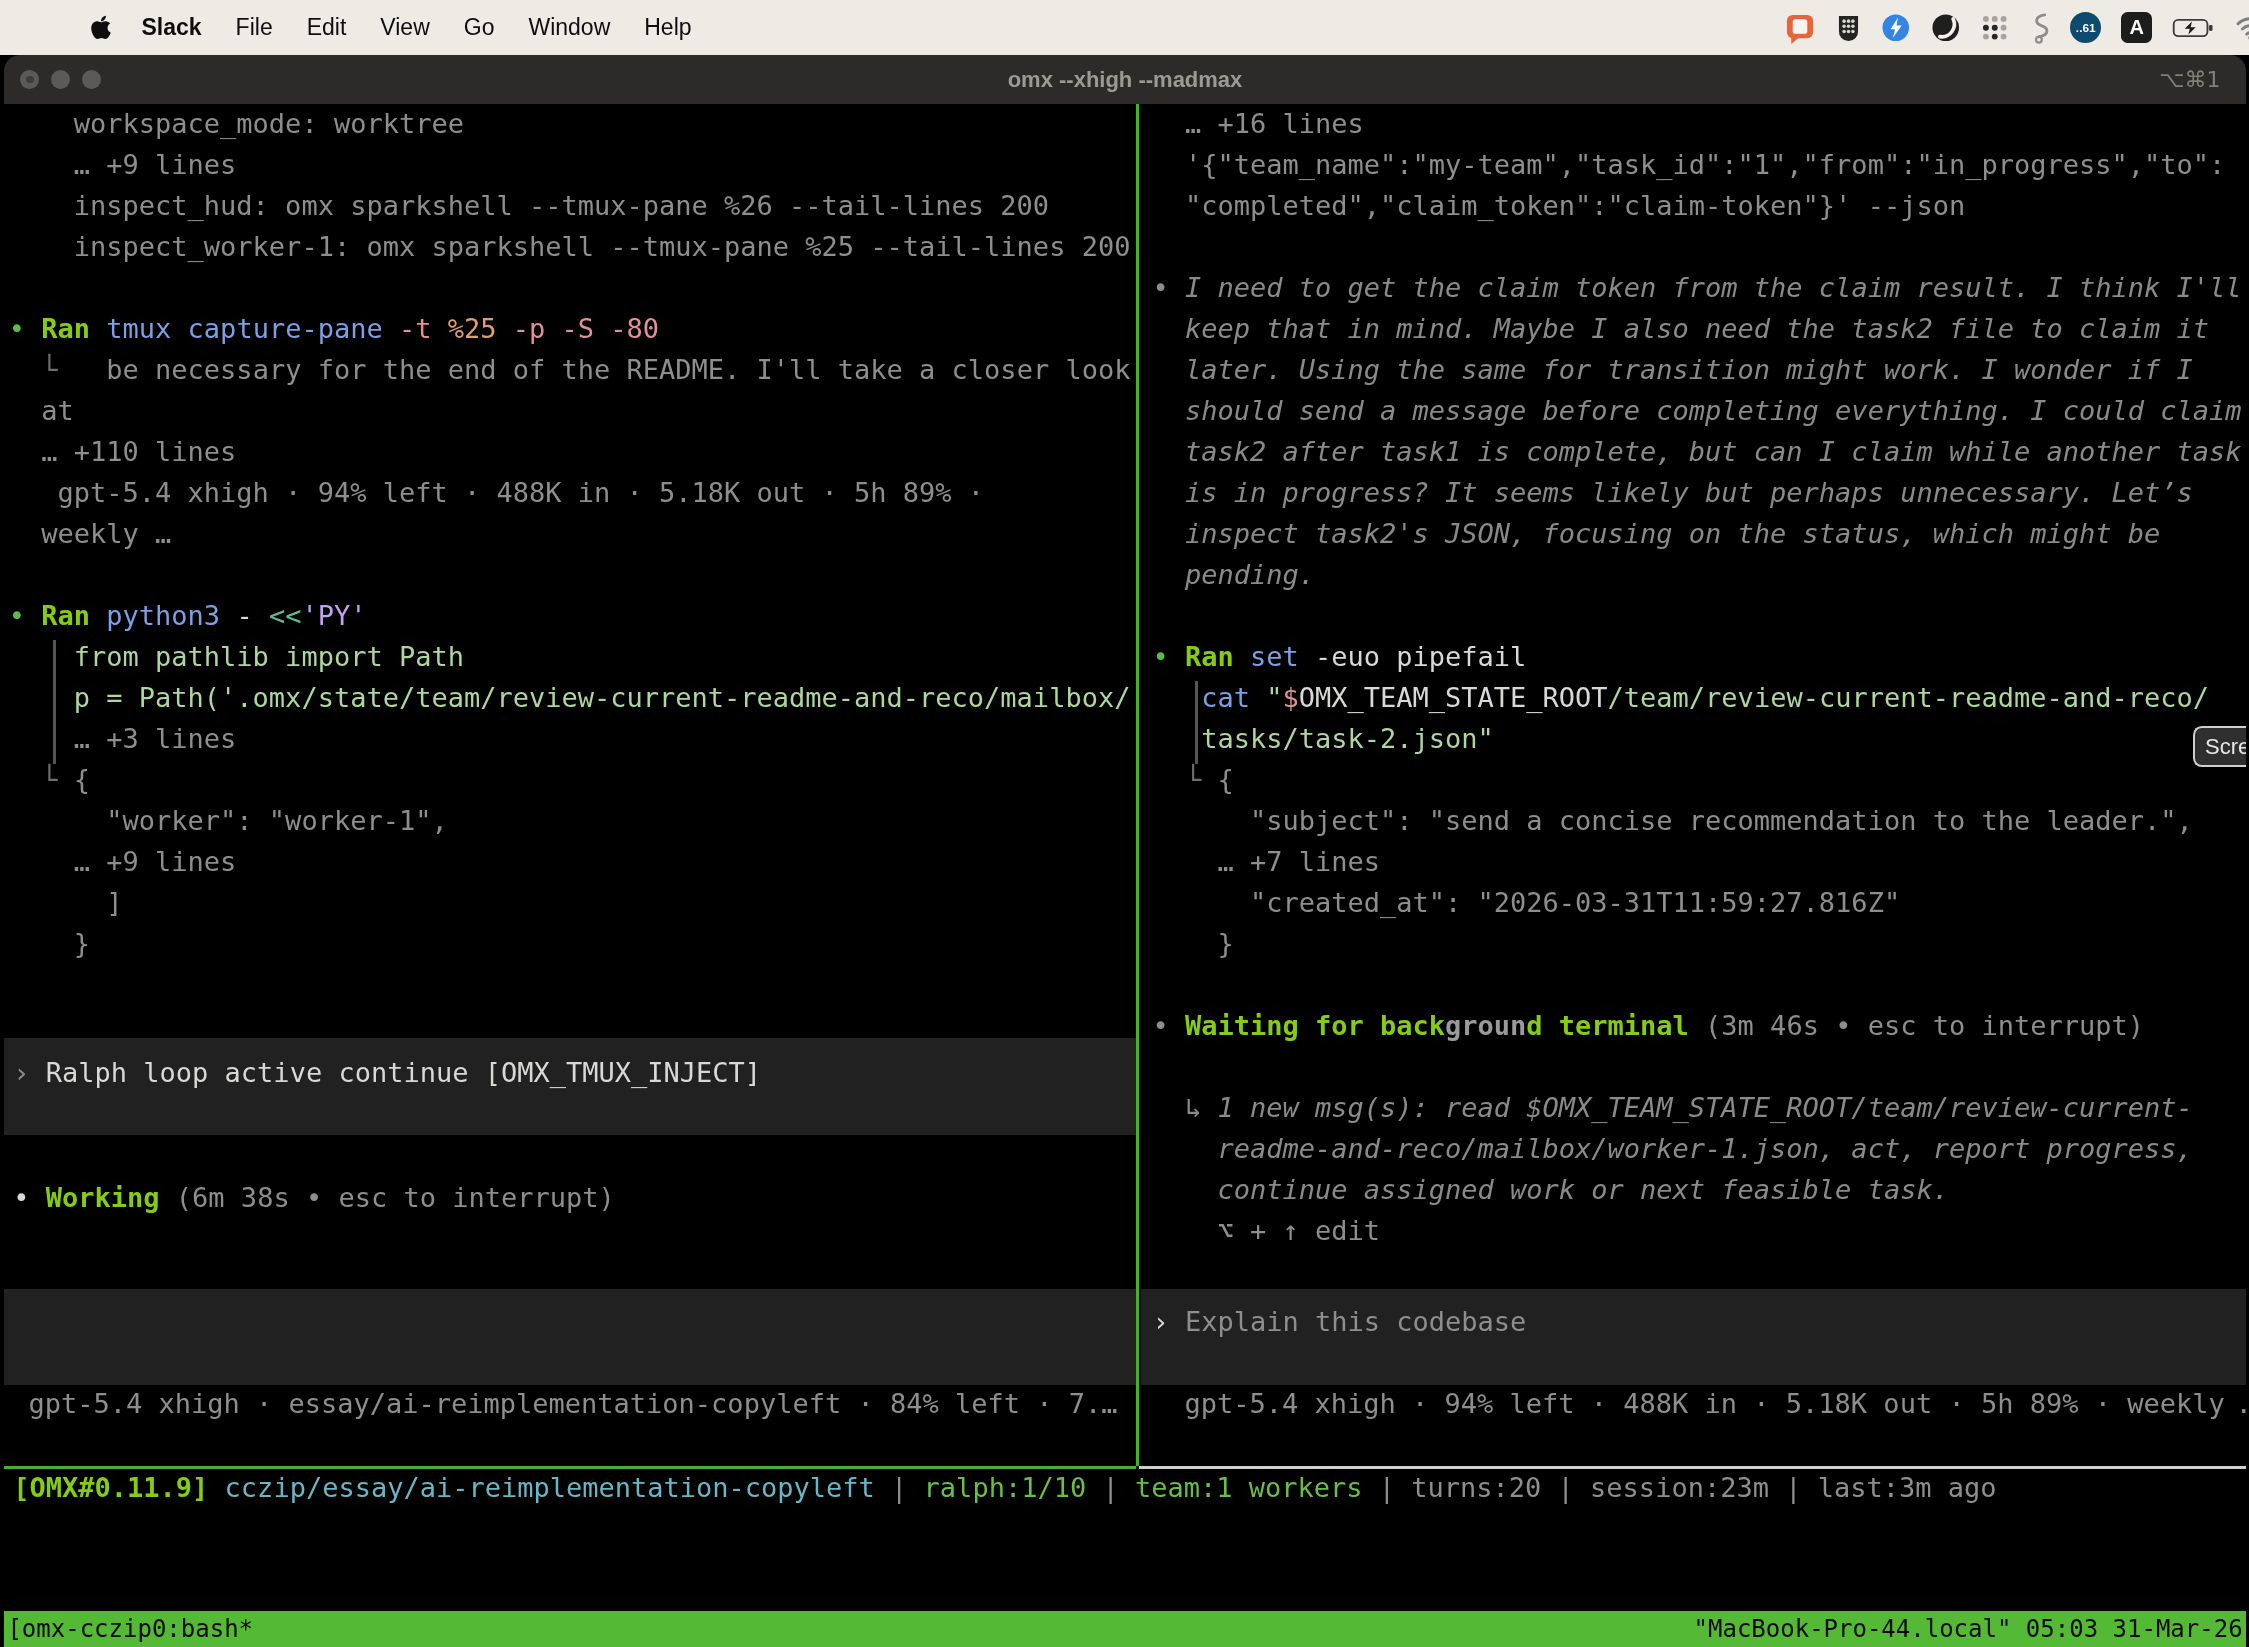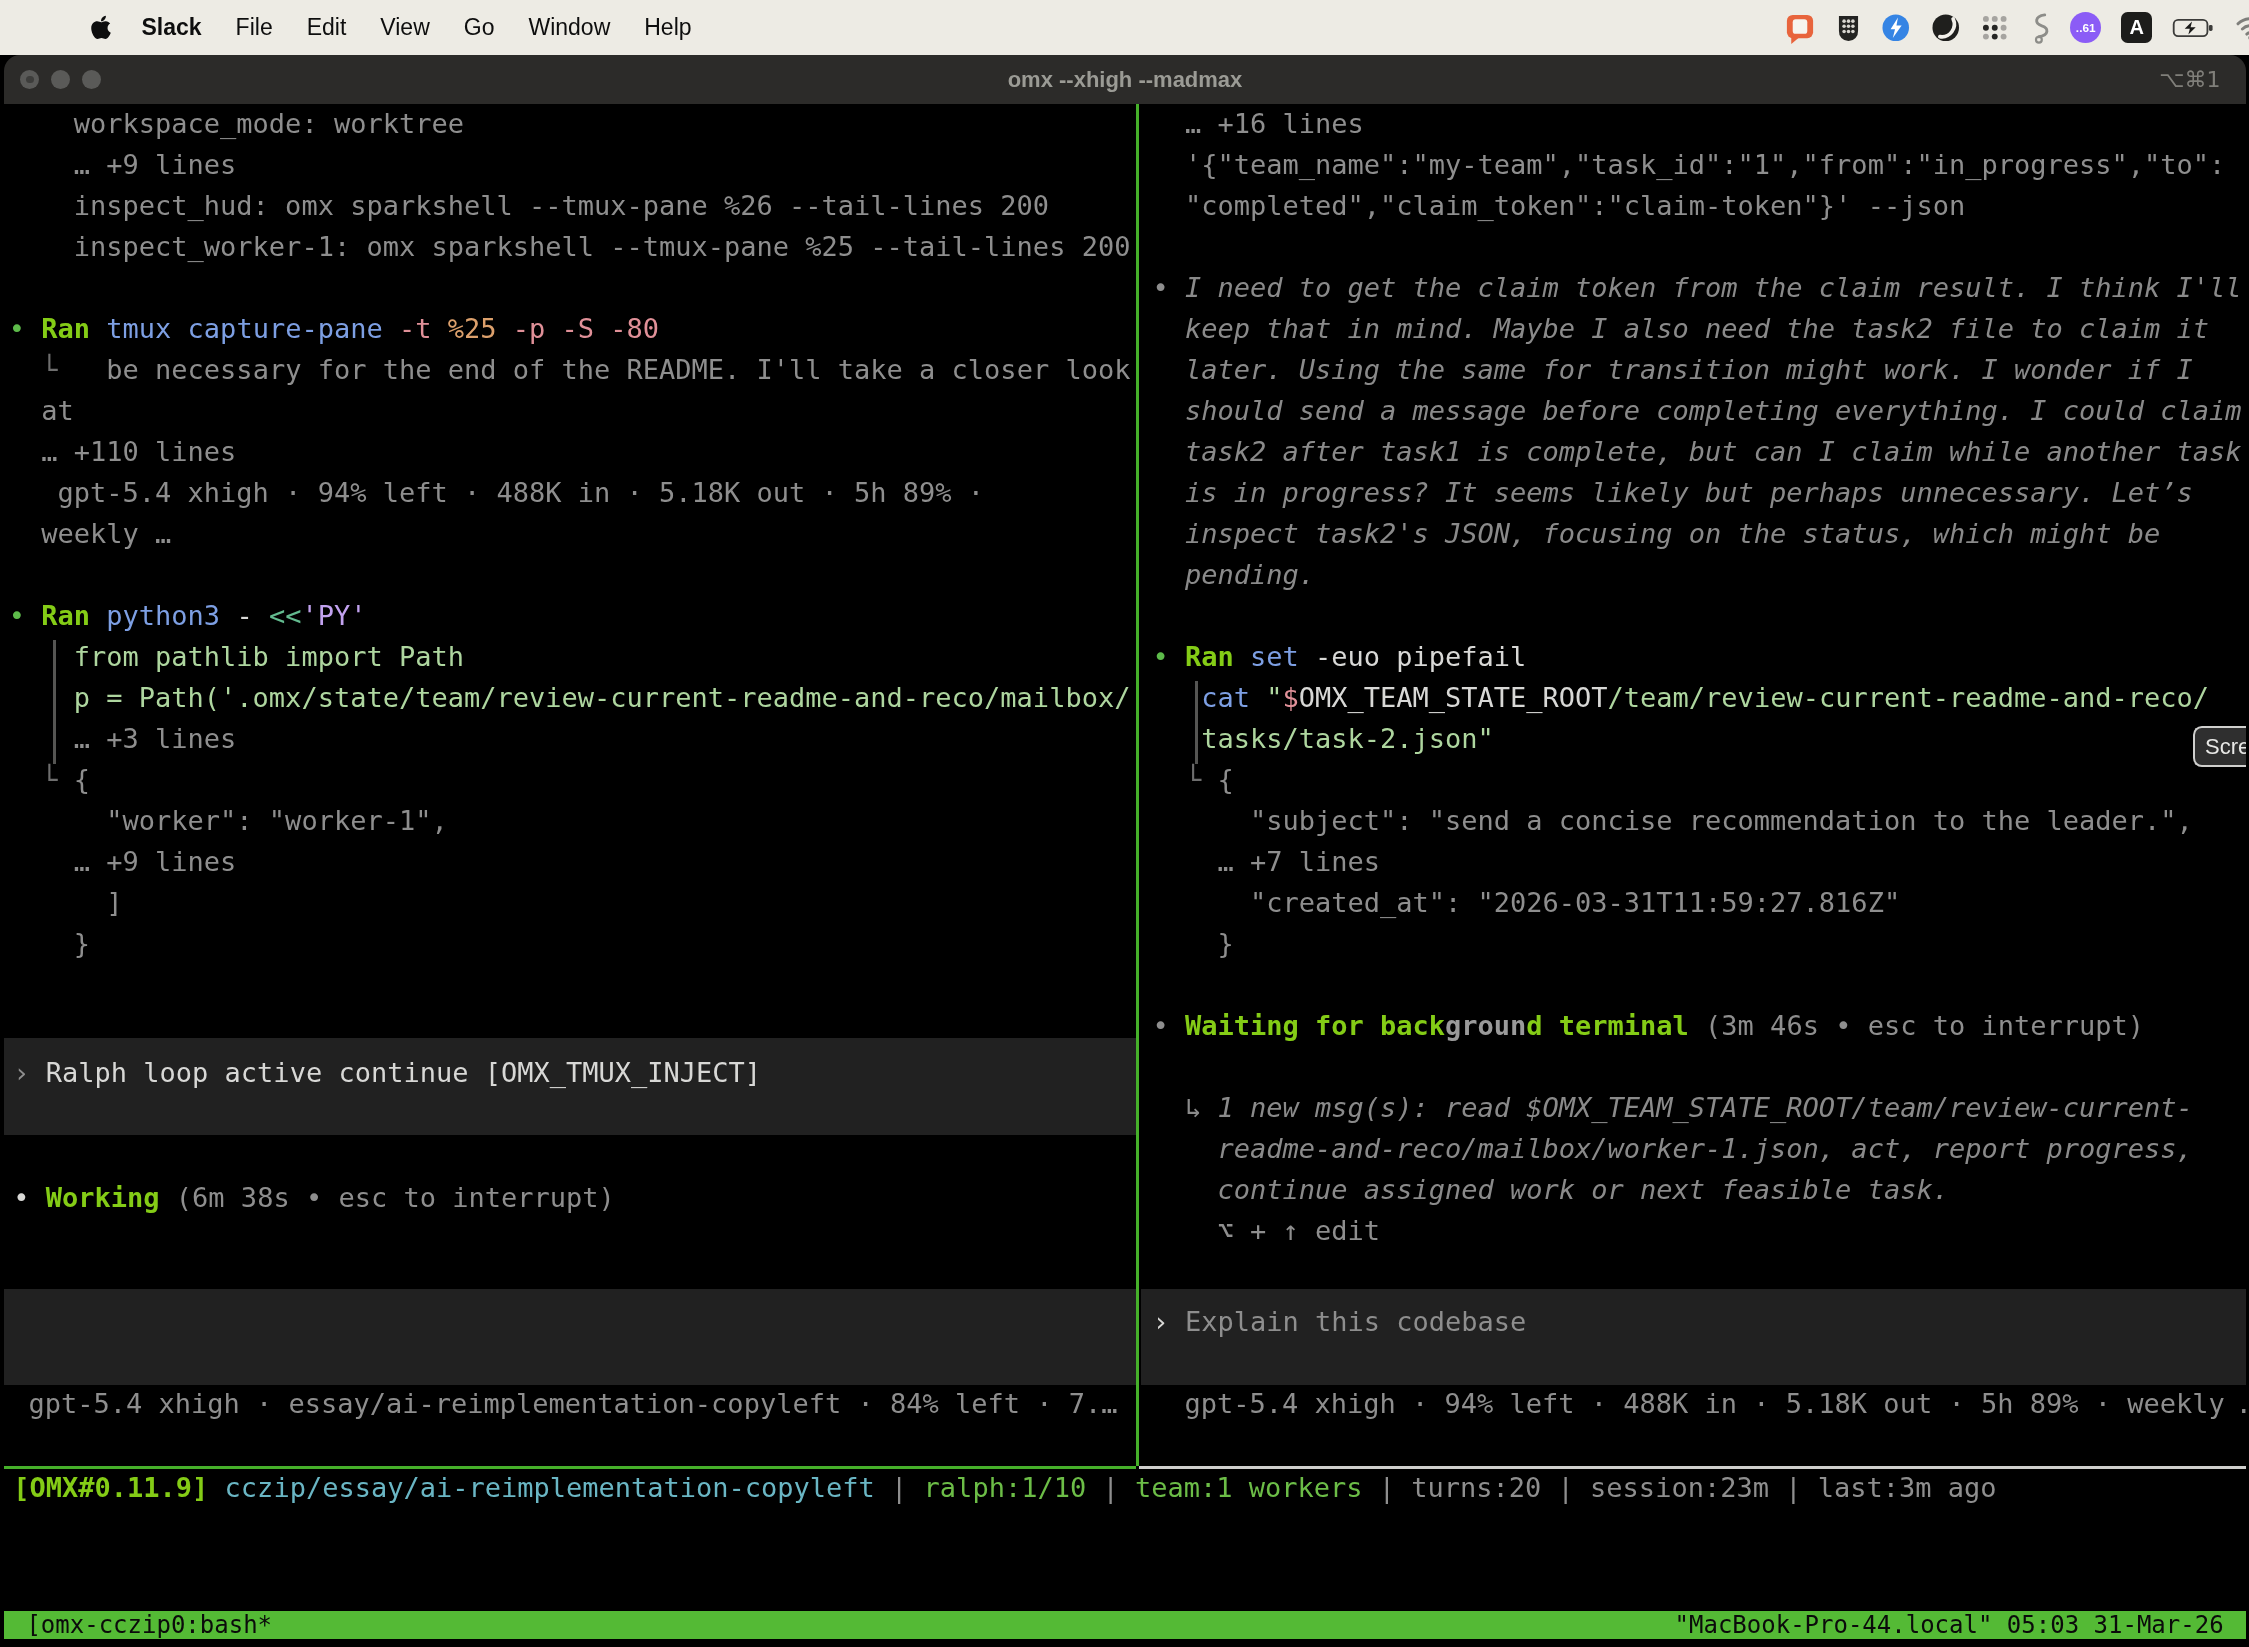--- a/index.html
+++ b/index.html
@@ -7,21 +7,21 @@
           font-family:"DejaVu Sans Mono",monospace;}
   
   #menubar{position:absolute;left:0;top:0;width:2250px;height:55px;background:#edebe4;
            display:flex;align-items:center;font-family:"Liberation Sans",sans-serif;
            color:#0e0e0e;font-size:23px;padding-left:28px;}
   #apple{margin-left:62px;width:22px;height:26.6px;display:flex;align-items:center;}
   .menu-item{padding:0 17px;}
   .menu-item.appname{font-weight:700;padding-left:29.5px;}
   #menubar-right{margin-left:auto;display:flex;align-items:center;gap:20px;margin-right:11.8px;}
   .stat{display:flex;align-items:center;justify-content:center;}
-  .stat-61{width:31px;height:31px;border-radius:50%;background:#8b5cf6;color:#fff;
+  .stat-61{width:31px;height:31px;border-radius:50%;background:#0c4a6e;color:#fff;
            font-size:11.8px;font-weight:700;}
   .stat-a{width:31px;height:31px;border-radius:6.6px;background:#1d1d1b;color:#fff;
           font-size:20px;font-weight:700;}
   
   #window{position:absolute;left:4.4px;right:4.4px;top:55px;bottom:0;background:#000;
           border-radius:16px 16px 0 0;overflow:hidden;}
   #titlebar{position:relative;height:49px;background:#2c2b29;}
   .tlight{position:absolute;top:14.8px;width:19px;height:19px;border-radius:50%;background:#5a5a58;}
   #tl1{left:16px;} #tl2{left:47px;} #tl3{left:78px;}
   #tl1::after{content:"";position:absolute;left:5.9px;top:5.9px;width:7.4px;height:7.4px;border-radius:50%;background:#3d3d3b;}
@@ -61,23 +61,23 @@
   #left-guide{left:49px;top:536px;height:124px;}
   #right-guide{left:1191px;top:577px;height:83px;}
   .cursor-box{display:inline-block;width:16px;height:32px;vertical-align:-5.9px;
               box-shadow:inset 0 0 0 2.2px #a8a8a6;color:#8e8e8e;}
   
   #scre-chip{position:absolute;left:2189px;top:622px;width:61px;height:41px;background:#2f2f2f;
              border:2.2px solid #d0d0ce;border-right:none;border-radius:8.9px 0 0 8.9px;
              color:#e8e8e6;font-family:"Liberation Sans",sans-serif;font-size:22px;
              line-height:37px;padding-left:9.6px;box-sizing:border-box;overflow:hidden;}
   
-  #tmuxbar{position:absolute;left:0;right:0;top:1507px;height:28px;background:#54ba35;
+  #tmuxbar{position:absolute;left:0;right:0;top:1507px;height:36px;background:#54ba35;
            color:#0b0b0b;font-size:24px;display:flex;align-items:center;
-           justify-content:space-between;padding:0 22px;white-space:pre;}
+           justify-content:space-between;padding:0 3px;white-space:pre;}
   svg{display:block;}
 </style>
 </head>
 <body>
 
 <div id="screen">
 
   <div id="menubar">
     <span id="apple">
       <svg width="22" height="26.6" viewBox="0 0 384 512">

